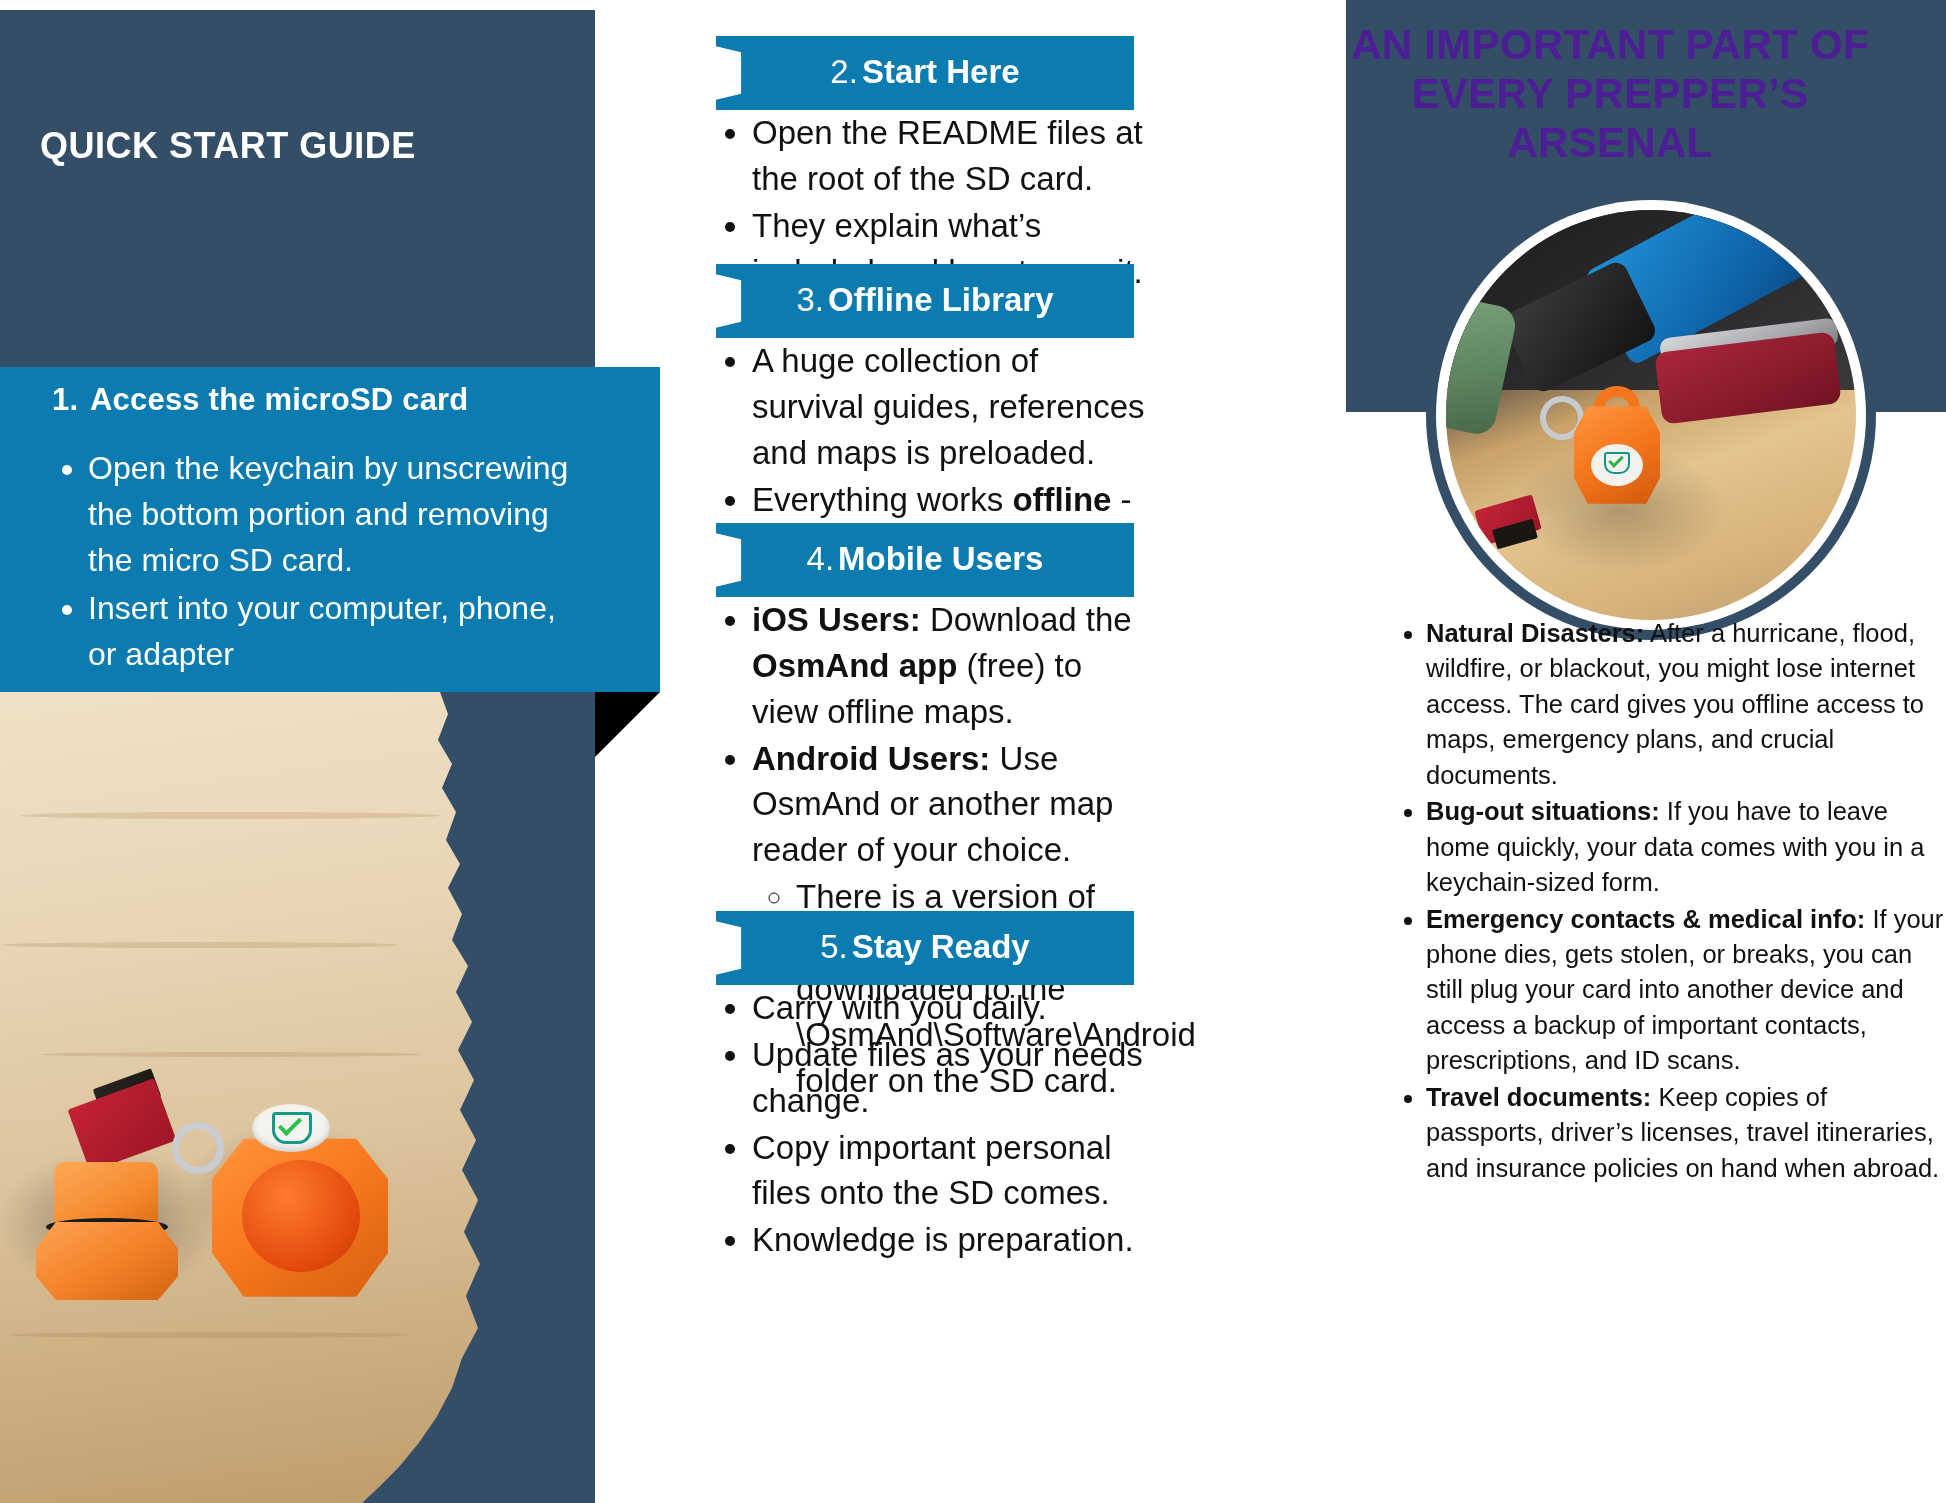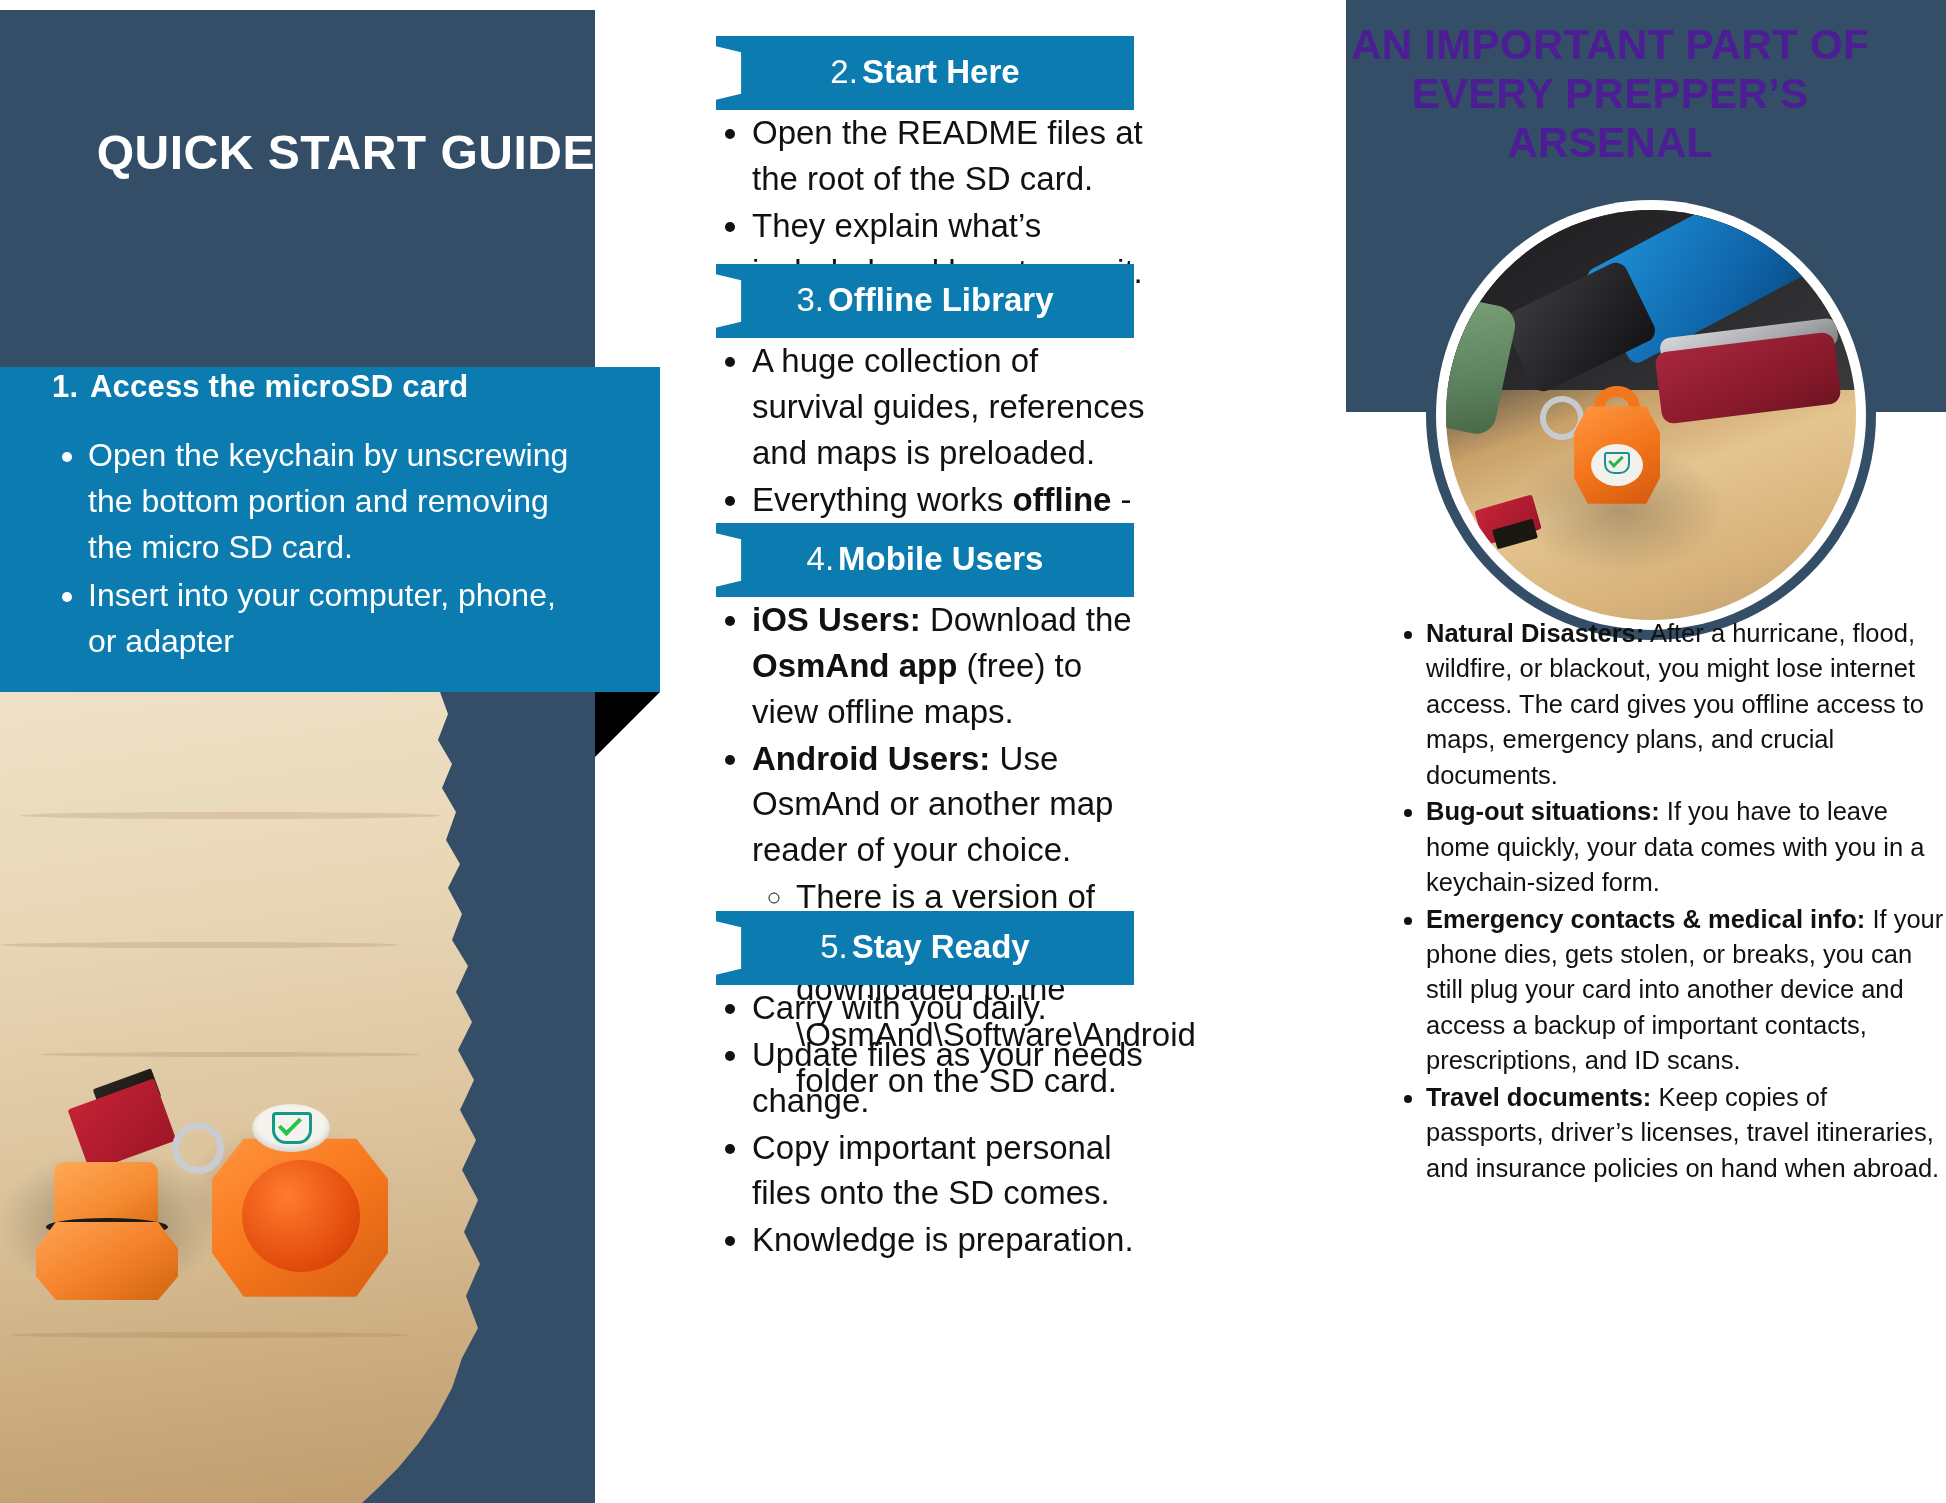--- a/index.html
+++ b/index.html
@@ -13,35 +13,36 @@
 
   
   .left-col { position:absolute; left:0; top:0; width:600px; height:1503px; }
 
   .left-navy {
     position:absolute; left:0; top:10px; width:595px; height:360px;
     background:#334E66;
   }
   .left-title {
     position:absolute; left:0; top:125px; width:595px;
-    text-align:right; color:#ffffff;
-    font-size:48px; font-weight:bold; line-height:1.16;
+    text-align:left; color:#ffffff;
+    font-size:36px; font-weight:bold; line-height:1.16;
     letter-spacing:0.5px;
+    padding-left:40px;
   }
 
   .left-blue {
     position:absolute; left:0; top:367px; width:660px; height:325px;
     background:#0C7CB0;
   }
   .left-blue-shadow {
     position:absolute; left:595px; top:692px; width:65px; height:65px;
     background:#000000;
     clip-path: polygon(0 0, 100% 0, 0 100%);
   }
-  .left-blue-inner { position:absolute; left:0; top:354px; width:660px; height:325px; }
+  .left-blue-inner { position:absolute; left:0; top:367px; width:660px; height:325px; }
   .step1-head {
     position:absolute; left:52px; top:15px; width:580px;
     color:#ffffff; font-size:31px; font-weight:bold; letter-spacing:0.2px;
   }
   .step1-num { display:inline-block; width:38px; }
   .left-list {
     position:absolute; left:52px; top:78px; width:540px;
     color:#ffffff; font-size:32px; line-height:1.44; font-weight:300;
   }
   .left-list li { margin-left:36px; margin-bottom:2px; }

